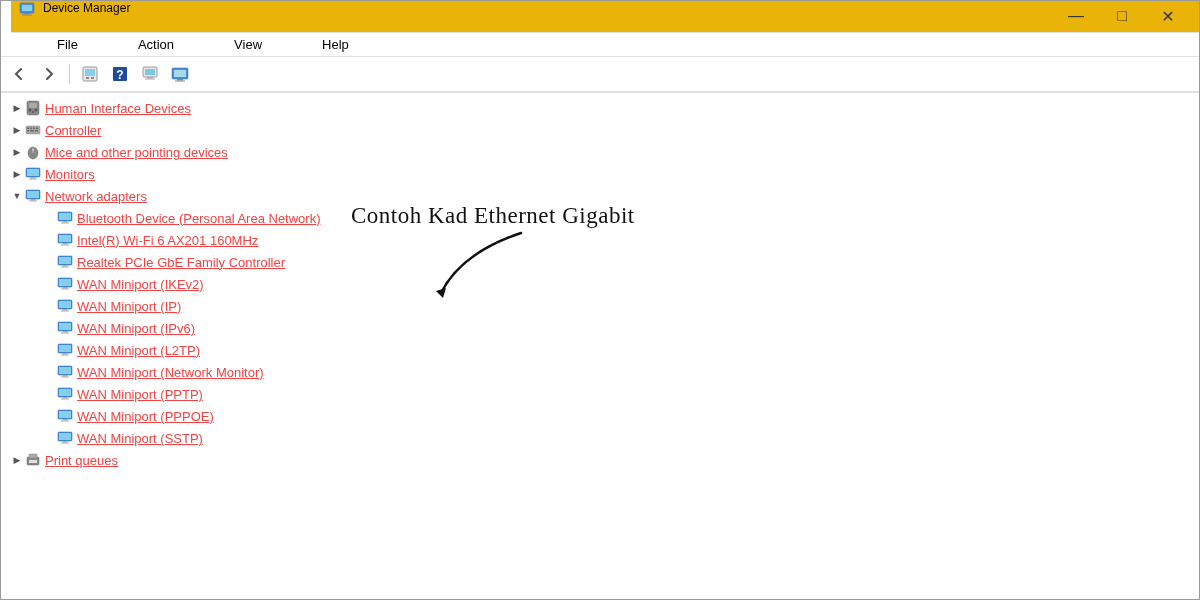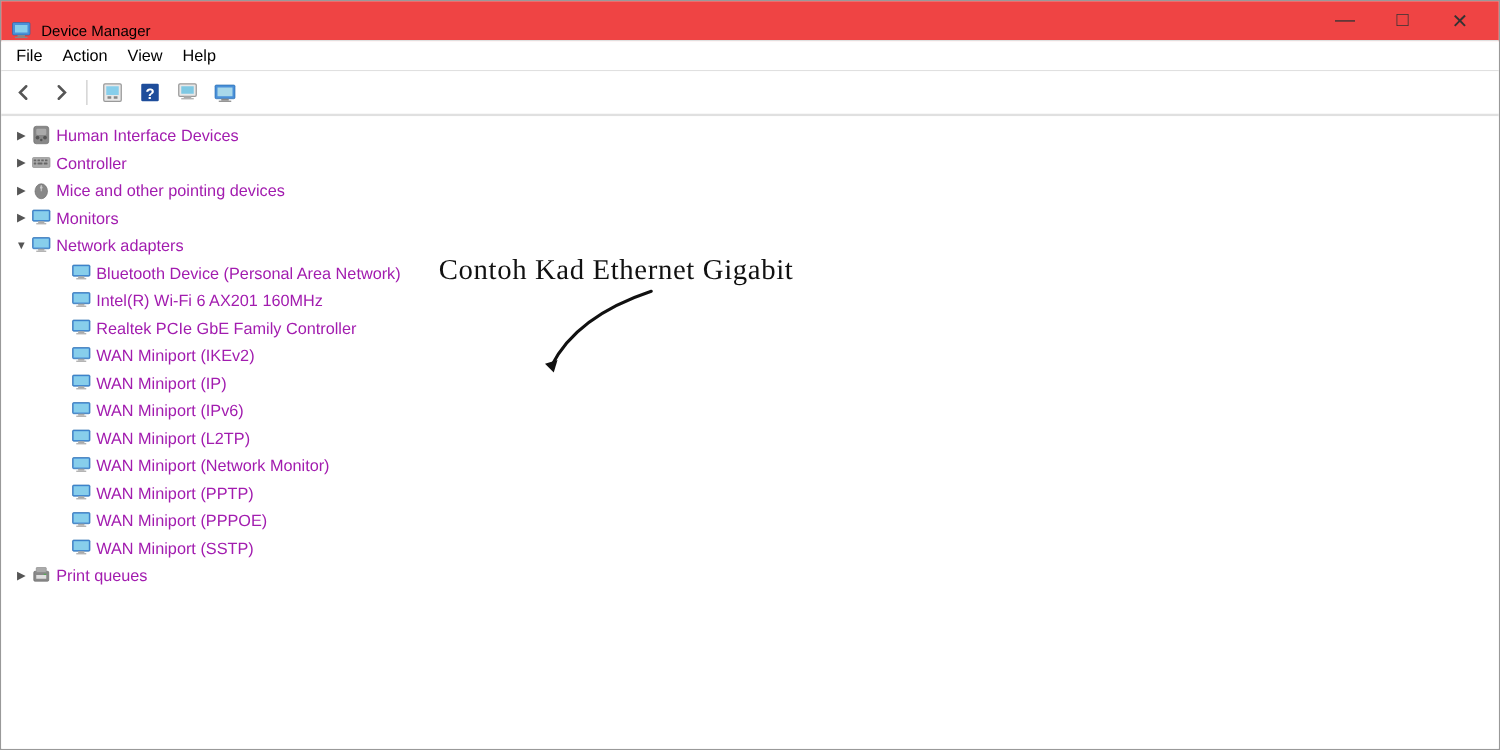--- a/index.html
+++ b/index.html
@@ -14,27 +14,28 @@
     .window {
       width: 1200px;
       height: 600px;
       background: #ffffff;
       border: 1px solid #999;
       display: flex;
       flex-direction: column;
     }
     
     .title-bar {
-      background: #ef4444;
+      background: #eab308;
       height: 32px;
       display: flex;
-      align-items: flex-end;
+      align-items: flex-start;
       padding: 0 8px;
       border-bottom: 1px solid #e0e0e0;
       flex-shrink: 0;
+      margin-left: 10px;
     }
     .title-bar-icon {
       width: 16px;
       height: 16px;
       margin-right: 8px;
       flex-shrink: 0;
     }
     .title-bar-title {
       font-size: 12px;
       color: #000;
@@ -65,20 +66,21 @@
       padding: 0 4px;
       border-bottom: 1px solid #e0e0e0;
       flex-shrink: 0;
       background: #ffffff;
     }
     .menu-item {
       padding: 2px 8px;
       cursor: pointer;
       font-size: 13px;
       color: #000;
+      margin-left: 44px;
     }
 
     
     .toolbar {
       height: 36px;
       display: flex;
       align-items: center;
       padding: 0 4px;
       border-bottom: 2px solid #e0e0e0;
       flex-shrink: 0;
@@ -148,21 +150,22 @@
       height: 16px;
       margin-right: 4px;
       flex-shrink: 0;
       display: flex;
       align-items: center;
       justify-content: center;
     }
 
     .item-label {
       font-size: 13px;
-      color: #a21caf;
+      color: #ef4444;
+      text-decoration: underline;
     }
 
     
     .tree-children {
       padding-left: 32px;
     }
 
     
     .tree-panel::-webkit-scrollbar { width: 16px; }
     .tree-panel::-webkit-scrollbar-track { background: #f0f0f0; border-left: 1px solid #ddd; }

